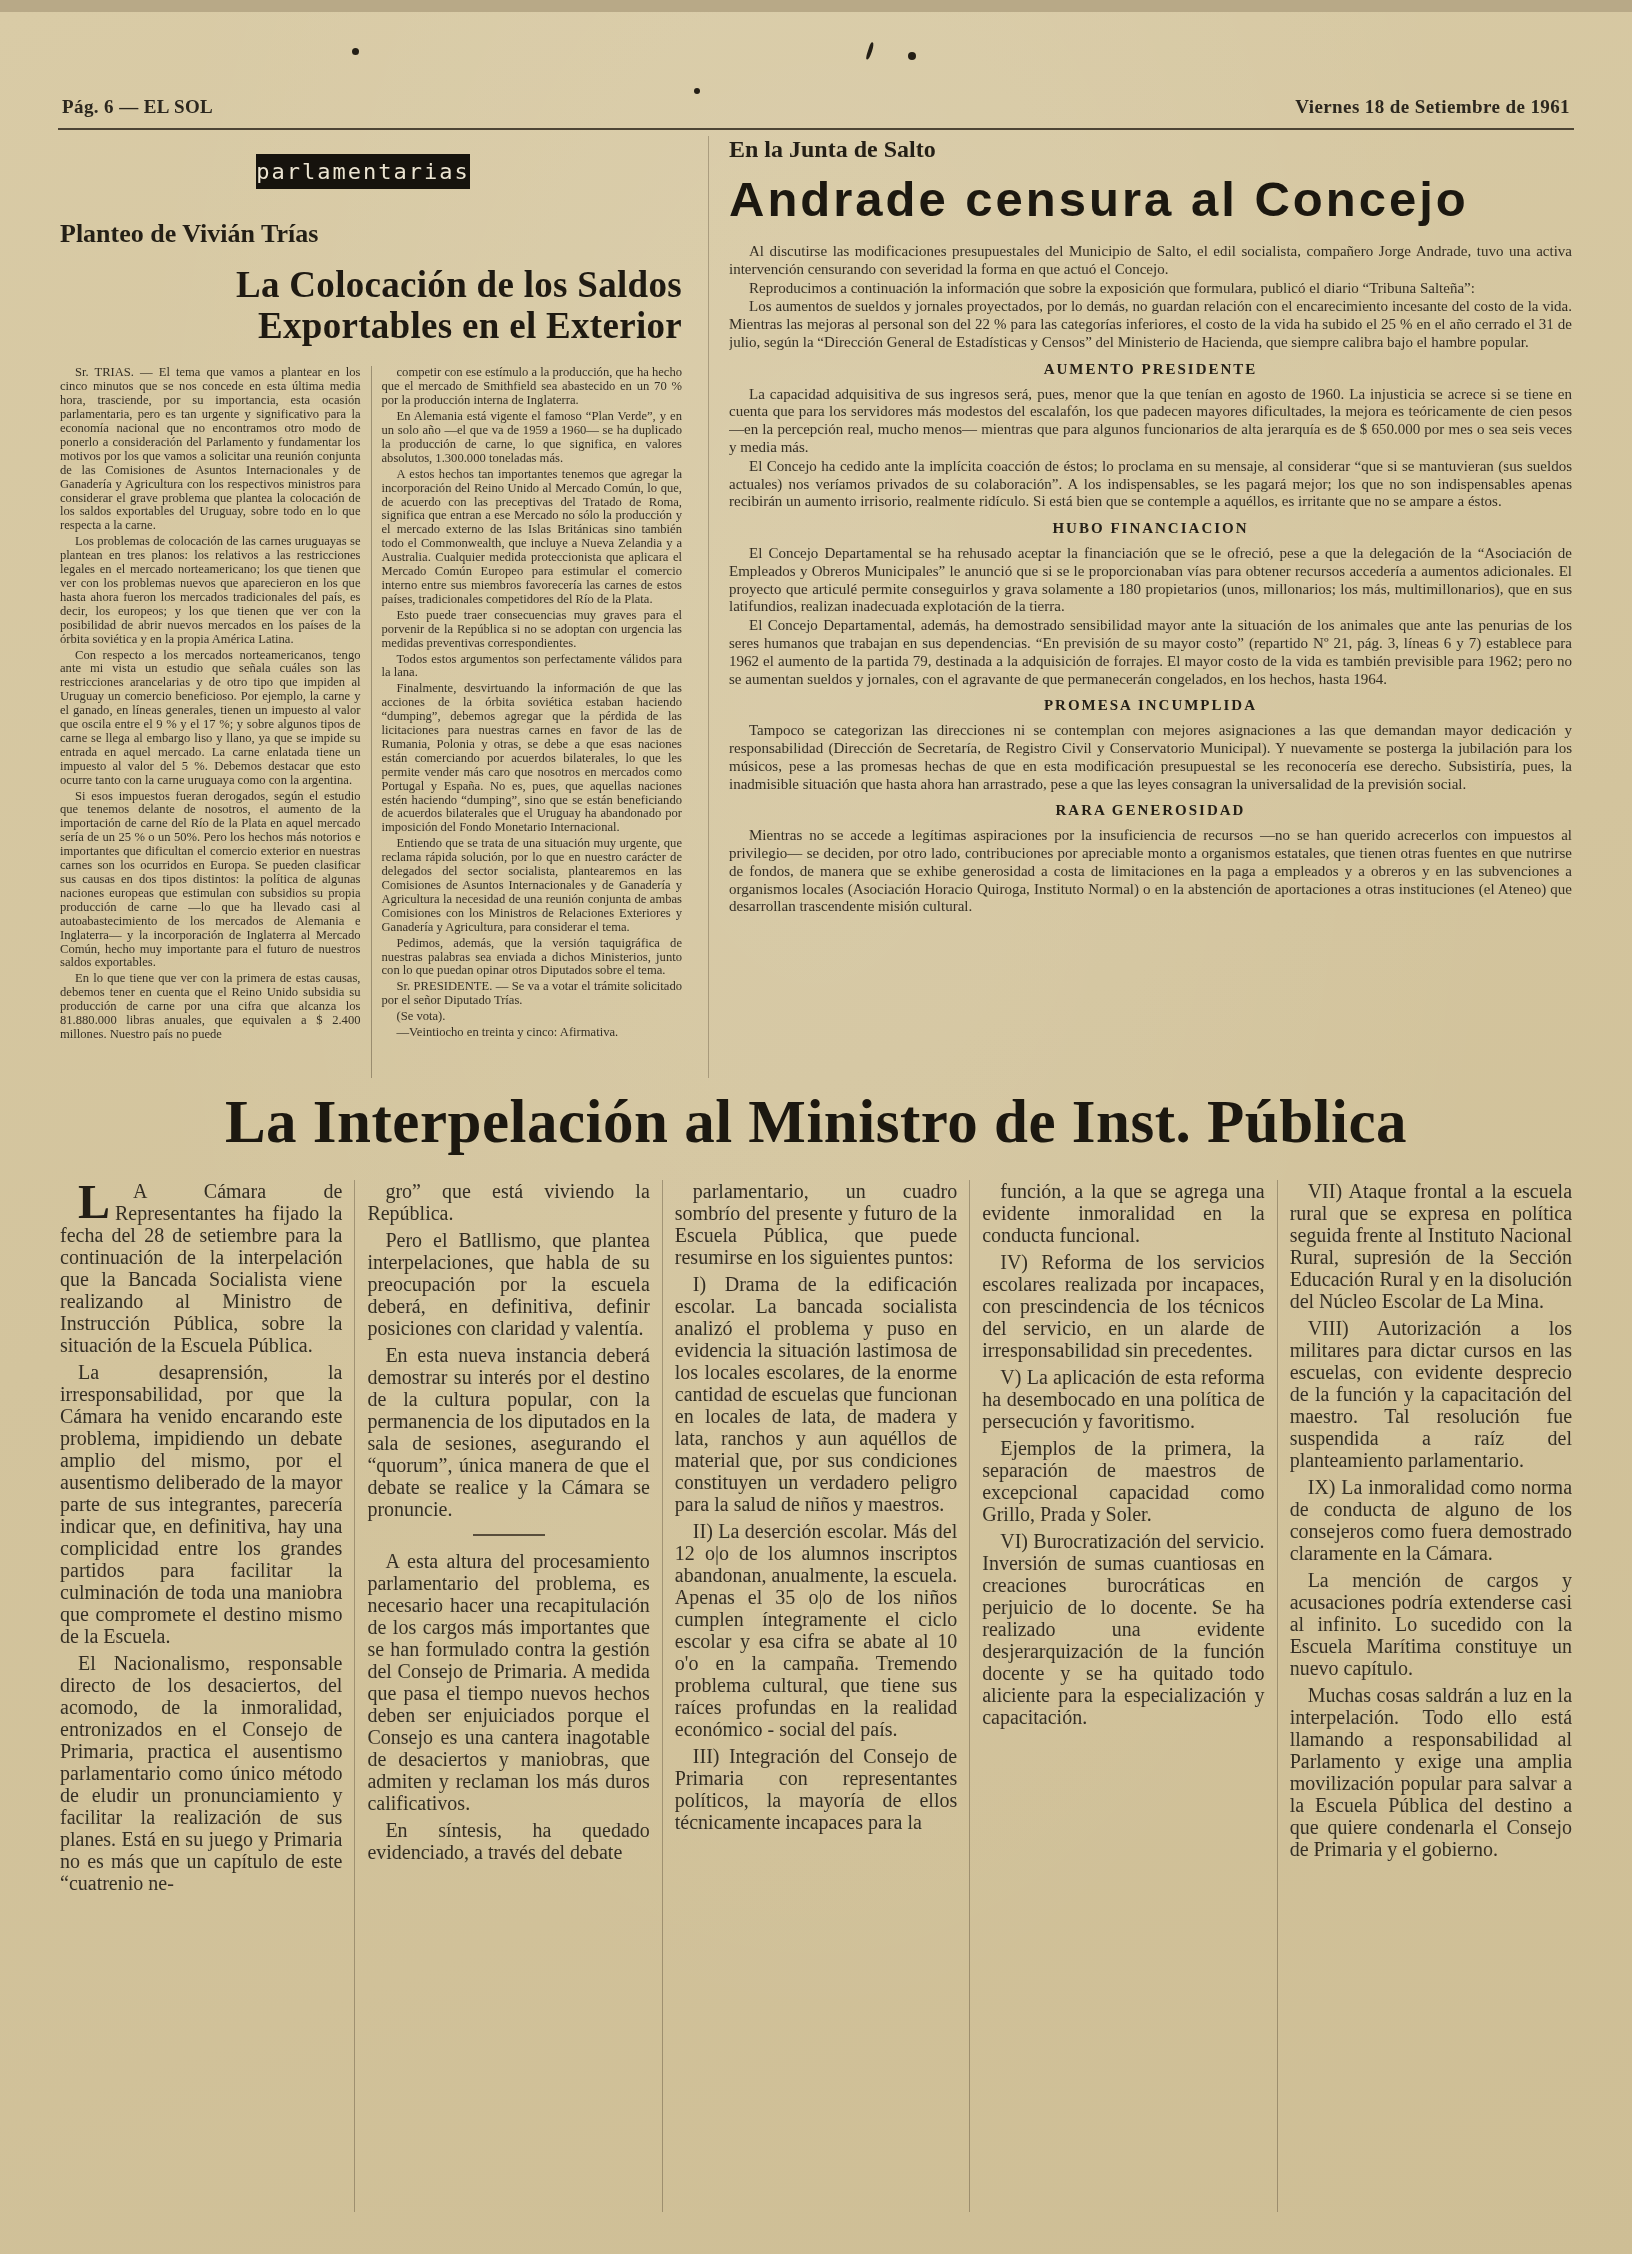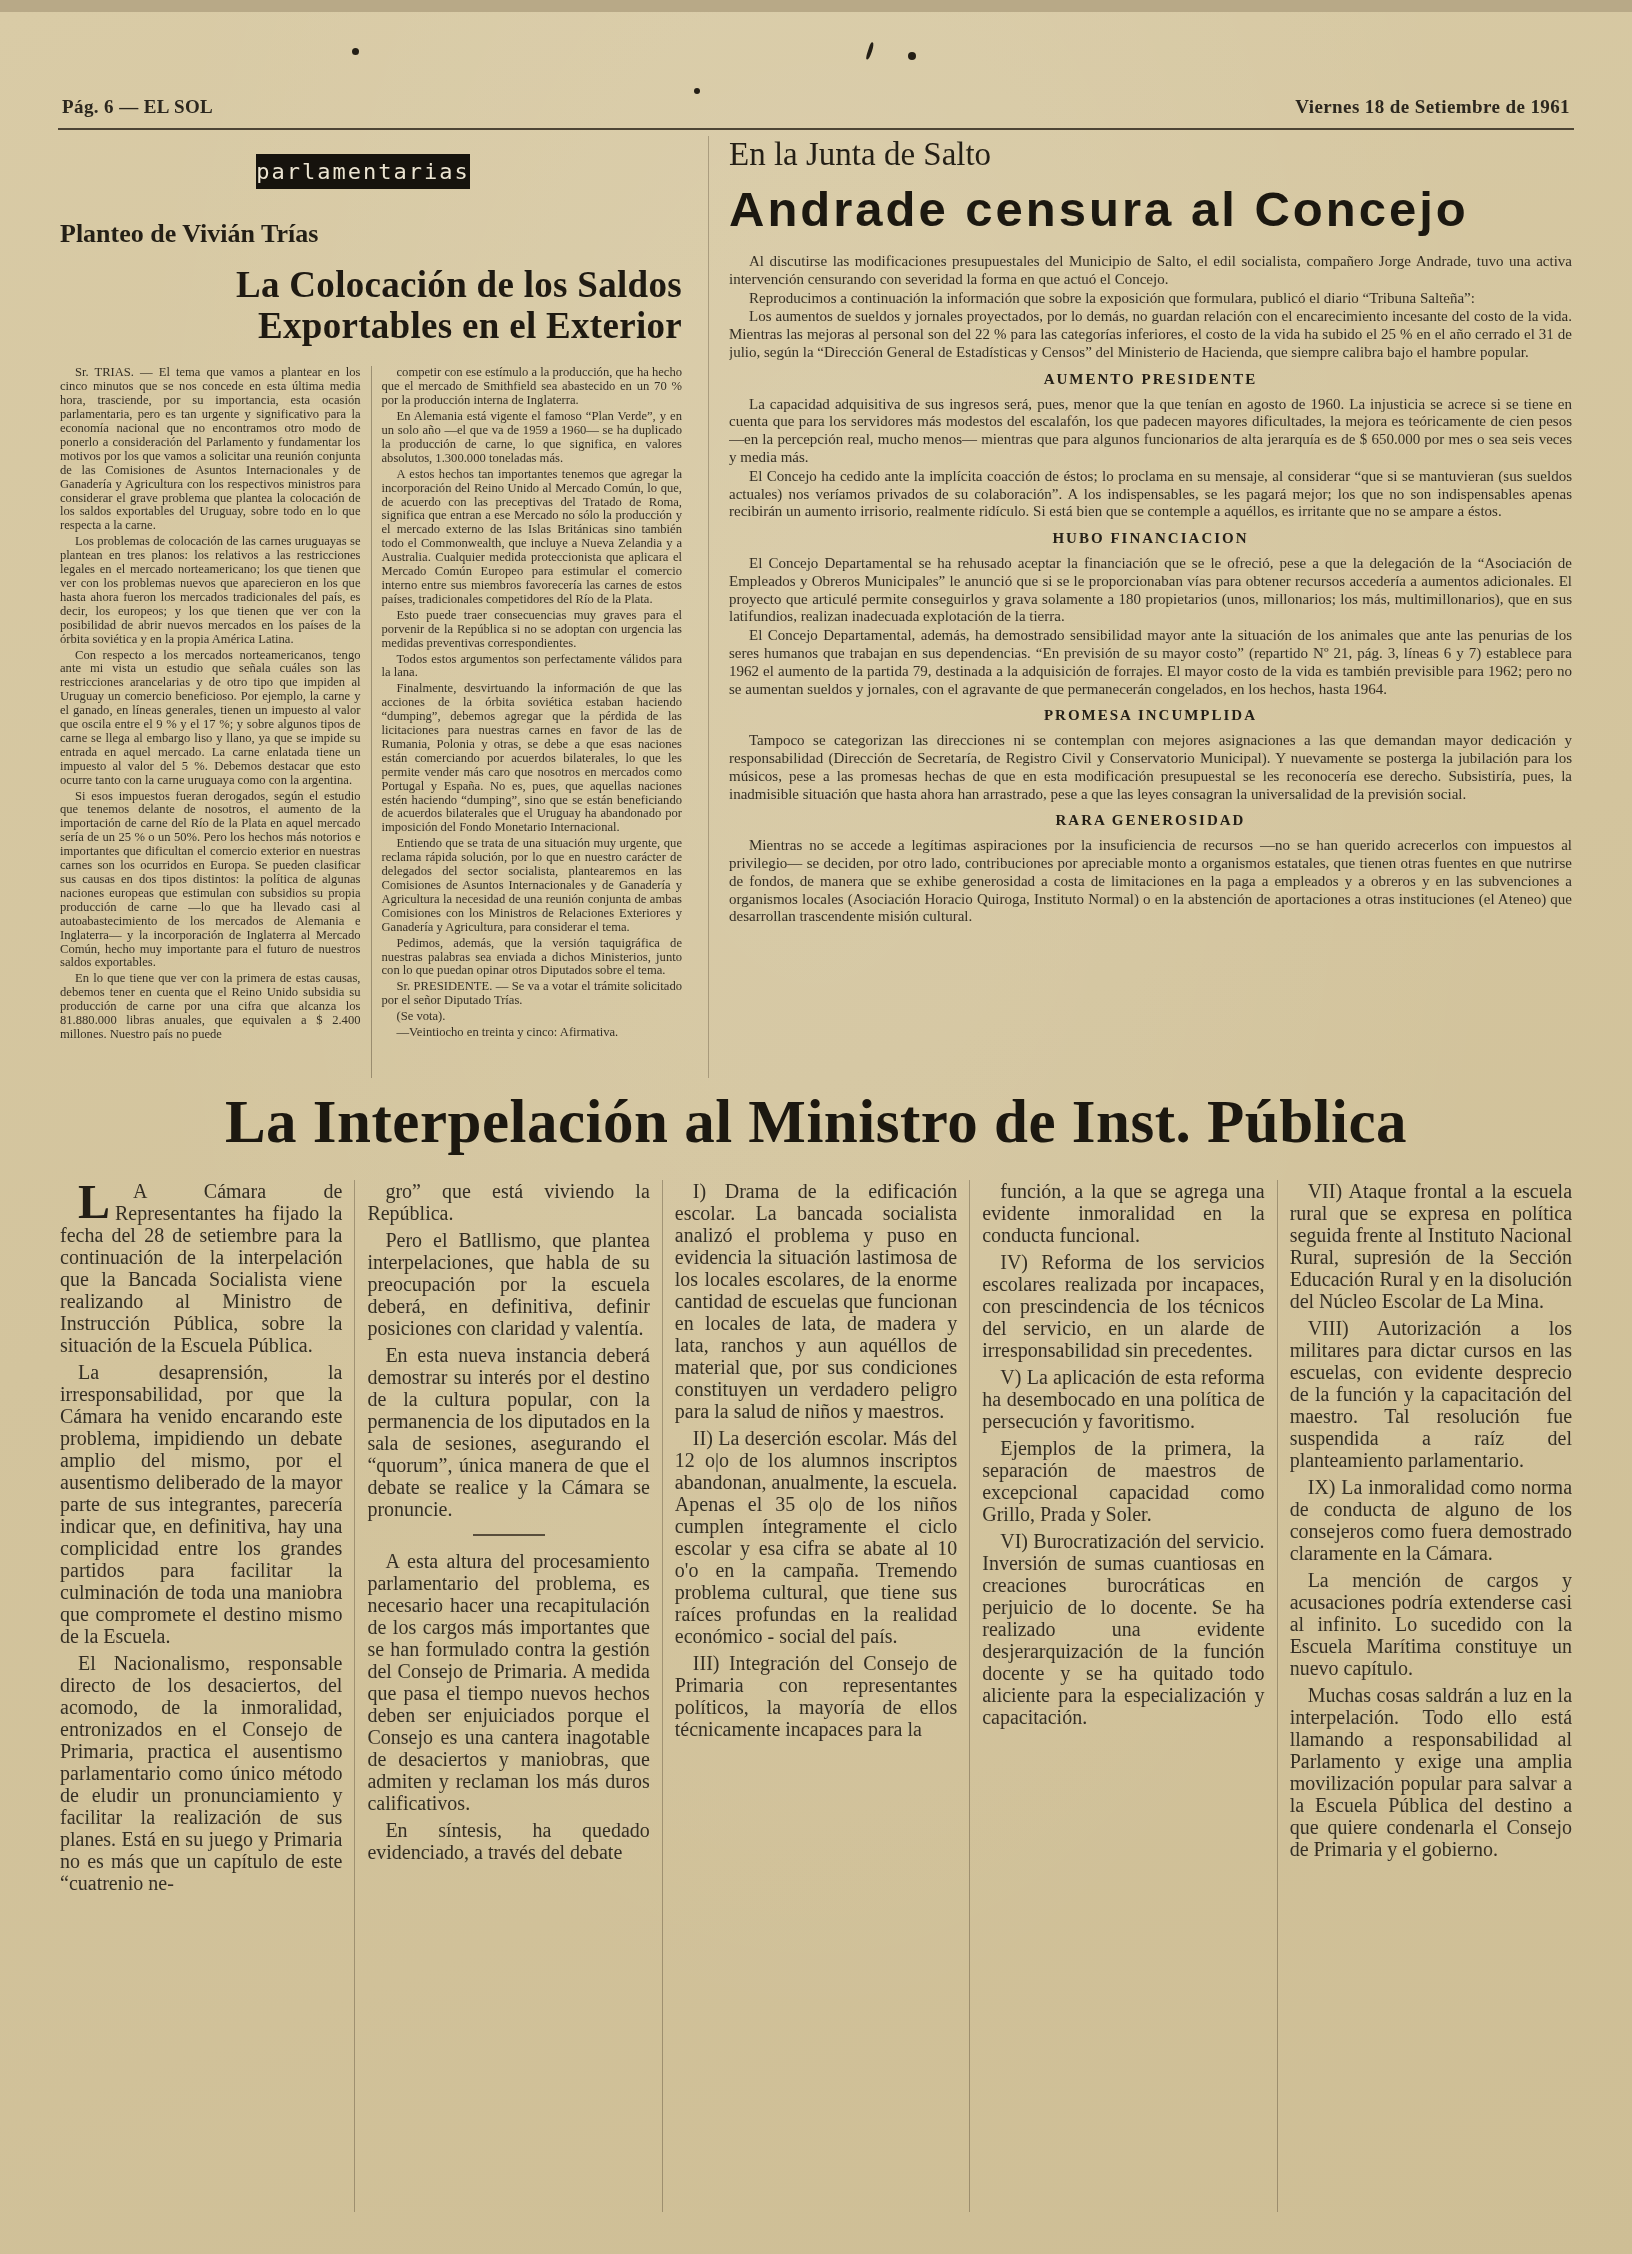--- a/index.html
+++ b/index.html
@@ -64,21 +64,21 @@
   .tcol:first-child { padding-left:0; }
   .tcol:last-child  { padding-right:0; }
   .tcol + .tcol { border-left:1px solid rgba(82,70,50,.45); }
 
   
   .right-article {
     flex:1; margin-left:26px; padding-left:20px;
     border-left:1px solid rgba(82,70,50,.35);
     overflow:hidden;
   }
-  .kicker2 { font-size:33px; font-weight:normal; color:#241f16; }
+  .kicker2 { font-size:24px; font-weight:bold; color:#241f16; }
   .headline-xl {
     margin-top:8px;
     font-family:Liberation Sans, sans-serif;
     font-size:49px; font-weight:700; letter-spacing:3px; color:#1c1810;
   }
   .right-body {
     margin-top:16px;
     font-size:15px; line-height:17.8px; text-align:justify;
     overflow:hidden;
   }
@@ -199,20 +199,21 @@
         </div>
       <div class="bcol">
           <p class="para">gro” que está viviendo la República.</p>
           <p class="para">Pero el Batllismo, que plantea interpelaciones, que habla de su preocupación por la escuela deberá, en definitiva, definir posiciones con claridad y valentía.</p>
           <p class="para">En esta nueva instancia deberá demostrar su interés por el destino de la cultura popular, con la permanencia de los diputados en la sala de sesiones, asegurando el “quorum”, única manera de que el debate se realice y la Cámara se pronuncie.</p>
           <div class="para-rule"></div>
           <p class="para">A esta altura del procesamiento parlamentario del problema, es necesario hacer una recapitulación de los cargos más importantes que se han formulado contra la gestión del Consejo de Primaria. A medida que pasa el tiempo nuevos hechos deben ser enjuiciados porque el Consejo es una cantera inagotable de desaciertos y maniobras, que admiten y reclaman los más duros calificativos.</p>
           <p class="para">En síntesis, ha quedado evidenciado, a través del debate</p>
         </div>
       <div class="bcol">
+          <p class="para">parlamentario, un cuadro sombrío del presente y futuro de la Escuela Pública, que puede resumirse en los siguientes puntos:</p>
           <p class="para">I) Drama de la edificación escolar. La bancada socialista analizó el problema y puso en evidencia la situación lastimosa de los locales escolares, de la enorme cantidad de escuelas que funcionan en locales de lata, de madera y lata, ranchos y aun aquéllos de material que, por sus condiciones constituyen un verdadero peligro para la salud de niños y maestros.</p>
           <p class="para">II) La deserción escolar. Más del 12 o|o de los alumnos inscriptos abandonan, anualmente, la escuela. Apenas el 35 o|o de los niños cumplen íntegramente el ciclo escolar y esa cifra se abate al 10 o'o en la campaña. Tremendo problema cultural, que tiene sus raíces profundas en la realidad económico - social del país.</p>
           <p class="para">III) Integración del Consejo de Primaria con representantes políticos, la mayoría de ellos técnicamente incapaces para la</p>
         </div>
       <div class="bcol">
           <p class="para">función, a la que se agrega una evidente inmoralidad en la conducta funcional.</p>
           <p class="para">IV) Reforma de los servicios escolares realizada por incapaces, con prescindencia de los técnicos del servicio, en un alarde de irresponsabilidad sin precedentes.</p>
           <p class="para">V) La aplicación de esta reforma ha desembocado en una política de persecución y favoritismo.</p>
           <p class="para">Ejemplos de la primera, la separación de maestros de excepcional capacidad como Grillo, Prada y Soler.</p>
           <p class="para">VI) Burocratización del servicio. Inversión de sumas cuantiosas en creaciones burocráticas en perjuicio de lo docente. Se ha realizado una evidente desjerarquización de la función docente y se ha quitado todo aliciente para la especialización y capacitación.</p>

